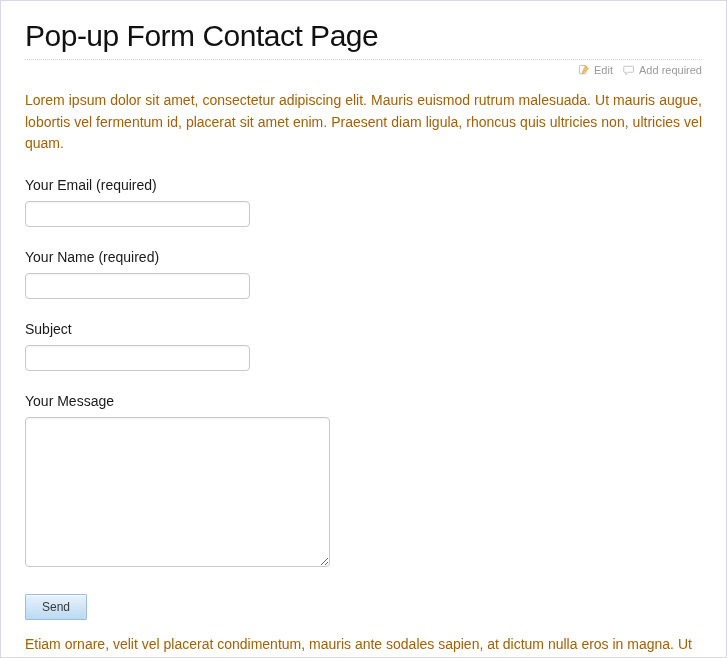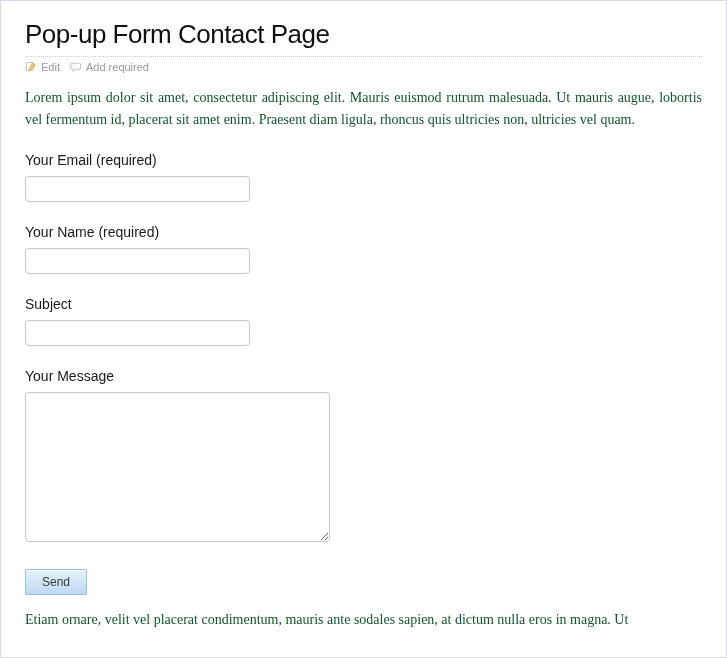--- a/index.html
+++ b/index.html
@@ -8,30 +8,31 @@
       font-size: 14px;
       color: #1a1a1a;
       background: #fff;
       border: 1px solid #d8d8e8;
       width: 727px;
       height: 658px;
       padding: 18px 24px 0 24px;
       overflow: hidden;
     }
     .page-title {
-      font-size: 26px;
+      font-size: 30px;
       font-weight: 400;
       letter-spacing: -0.5px;
       color: #111;
       padding-bottom: 6px;
       border-bottom: 1px dotted #d0d0d0;
       margin-bottom: 4px;
     }
     .meta-row {
       display: flex;
+      justify-content: flex-end;
       gap: 10px;
       margin-bottom: 14px;
       font-size: 11px;
       color: #9a9a9a;
     }
     .meta-link {
       display: inline-flex;
       align-items: center;
       gap: 4px;
       cursor: pointer;
@@ -39,24 +40,23 @@
       text-decoration: none;
     }
     .icon-svg {
       width: 12px;
       height: 12px;
       flex: 0 0 auto;
     }
     .intro, .outro {
       font-size: 14px;
       line-height: 1.55;
-      color: #14532d;
+      color: #a16207;
       margin-bottom: 22px;
       text-align: justify;
-      font-family: Liberation Serif, serif;
     }
     .outro { margin-top: 14px; margin-bottom: 0; }
     .field { margin-bottom: 22px; }
     .field-label {
       display: block;
       font-size: 14px;
       color: #1a1a1a;
       margin-bottom: 8px;
     }
     .text-input {

